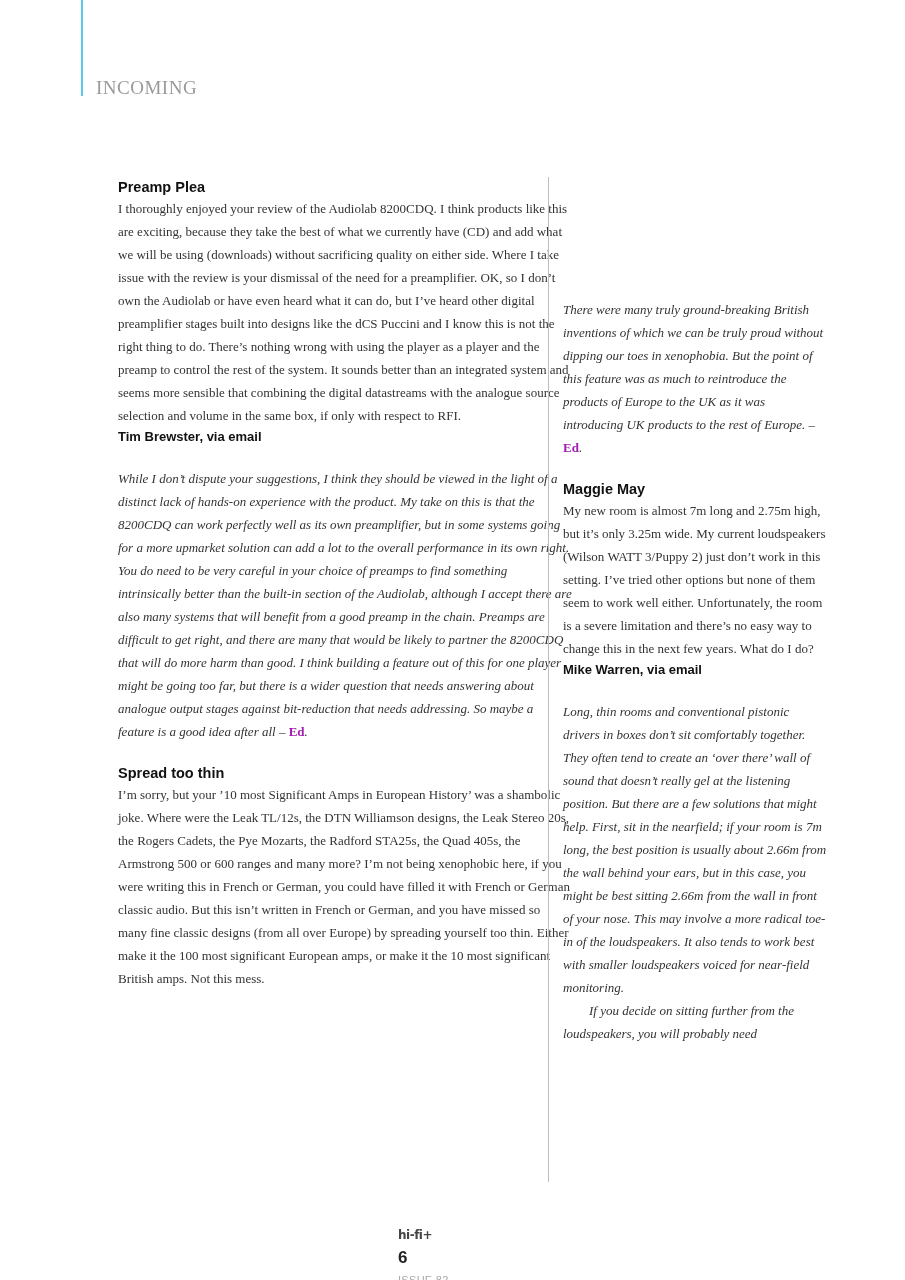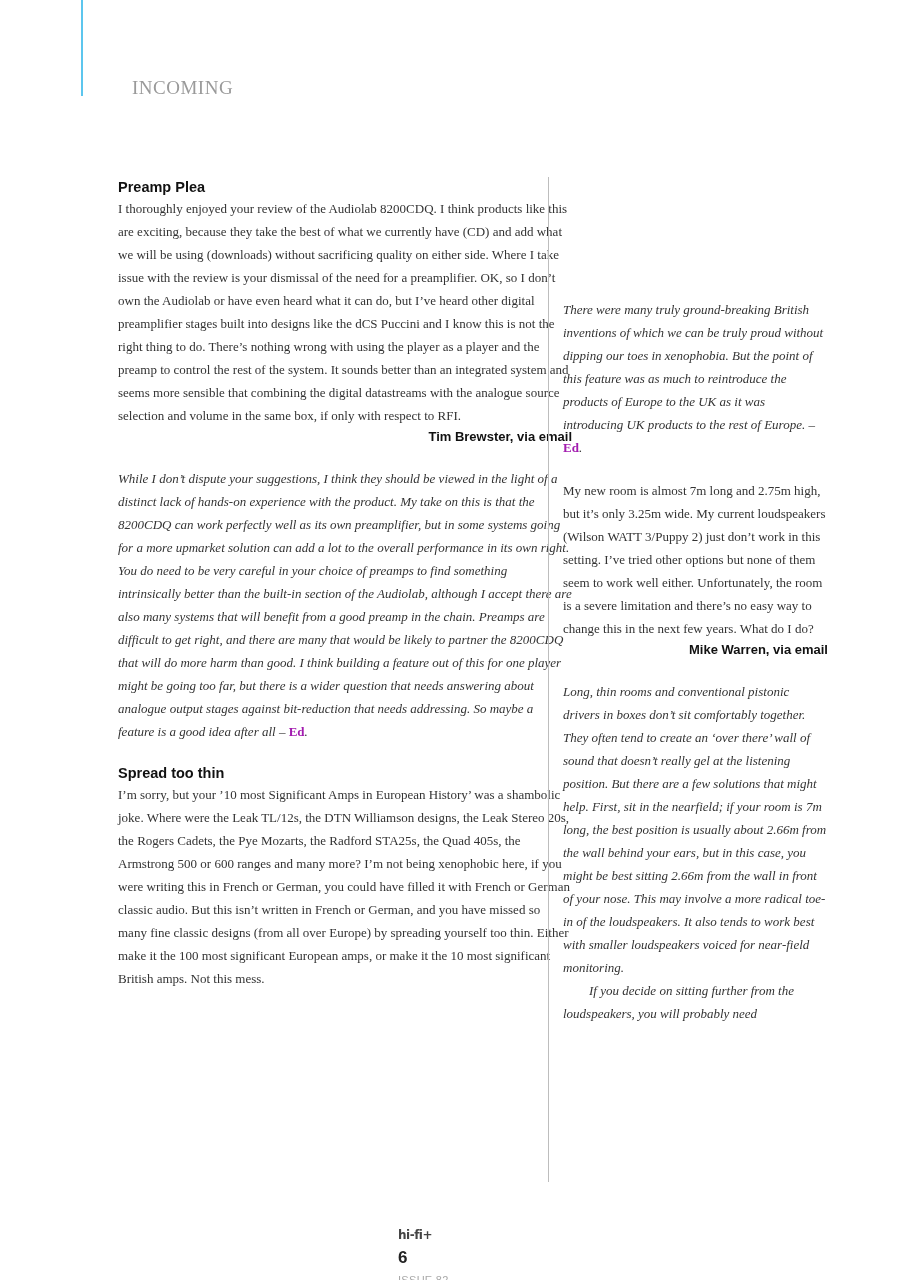--- a/index.html
+++ b/index.html
@@ -1,31 +1,31 @@
 <!DOCTYPE html>
 <html><head>
   <meta charset="utf-8">
   <style>
     html, body { margin: 0; padding: 0; background: #ffffff; }
     body { width: 905px; height: 1280px; position: relative; overflow: hidden;
            font-family: "Liberation Sans", sans-serif; color: #2b2b2b; }
 
     .edge-rule { position: absolute; left: 81px; top: 0; width: 2px; height: 96px; background: #5cc6ee; }
     .section-label { position: absolute; left: 96px; top: 77px; font-family: "Liberation Serif", serif;
-                     font-size: 19px; letter-spacing: 0.5px; color: #9a9a9a; margin-left: 36px; }
+                     font-size: 19px; letter-spacing: 0.5px; color: #9a9a9a; }
 
     .col-left { position: absolute; left: 82px; top: 177px; width: 454px; margin-left: 36px; }
     .col-right { position: absolute; left: 563px; top: 177px; width: 265px; }
     .col-divider { position: absolute; left: 548px; top: 177px; width: 1px; height: 1005px; background: #bdbdbd; }
 
     .heading { font-weight: bold; font-size: 14.5px; color: #111; line-height: 20px; margin: 0; }
     p { margin: 0; font-size: 13px; line-height: 23px; color: #333; font-family: Liberation Serif, serif; }
     p.indent { text-indent: 26px; }
     .italic { font-style: italic; }
-    .sig { text-align: right; font-weight: bold; font-size: 13px; line-height: 20px; color: #111; }
+    .sig { font-weight: bold; font-size: 13px; line-height: 20px; color: #111; }
     .ed { font-weight: bold; font-style: normal; color: #a21caf; }
     .gap { height: 20px; }
 
     .pullquote { font-family: "Liberation Serif", serif; font-style: italic; color: #1aa8e0;
                  font-size: 24.5px; line-height: 27.3px; margin: 9px 0 0 0; }
     .pq-spacer { height: 121px; }
 
     .footer { position: absolute; top: 1228px; left: 398px; display: flex; gap: 6px; flex-direction: column; }
     .footer .logo { font-family: "DejaVu Sans", sans-serif; font-weight: bold; font-size: 12px; color: #444;
                     letter-spacing: -0.5px; }
@@ -48,20 +48,21 @@
   <h2 class="heading">Spread too thin</h2>
   <p>I’m sorry, but your ’10 most Significant Amps in European History’ was a shambolic joke. Where were the Leak TL/12s, the DTN Williamson designs, the Leak Stereo 20s, the Rogers Cadets, the Pye Mozarts, the Radford STA25s, the Quad 405s, the Armstrong 500 or 600 ranges and many more? I’m not being xenophobic here, if you were writing this in French or German, you could have filled it with French or German classic audio. But this isn’t written in French or German, and you have missed so many fine classic designs (from all over Europe) by spreading yourself too thin. Either make it the 100 most significant European amps, or make it the 10 most significant British amps. Not this mess.</p>
 </div>
 
 <div class="col-divider"></div>
 
 <div class="col-right">
   <div class="pq-spacer"></div>
   <p class="italic"><span>There were many truly ground-breaking British inventions of which we can be truly proud without dipping our toes in xenophobia. But the point of this feature was as much to reintroduce the products of Europe to the UK as it was introducing UK products to the rest of Europe.  – </span><span class="ed">Ed</span><span>.</span></p>
   <div class="gap"></div>
+  <h2 class="heading">Maggie May</h2>
   <p>My new room is almost 7m long and 2.75m high, but it’s only 3.25m wide. My current loudspeakers (Wilson WATT 3/Puppy 2) just don’t work in this setting. I’ve tried other options but none of them seem to work well either. Unfortunately, the room is a severe limitation and there’s no easy way to change this in the next few years. What do I do?</p>
   <div class="sig">Mike Warren, via email</div>
   <div class="gap"></div>
   <p class="italic">Long, thin rooms and conventional pistonic drivers in boxes don’t sit comfortably together. They often tend to create an ‘over there’ wall of sound that doesn’t really gel at the listening position. But there are a few solutions that might help. First, sit in the nearfield; if your room is 7m long, the best position is usually about 2.66m from the wall behind your ears, but in this case, you might be best sitting 2.66m from the wall in front of your nose. This may involve a more radical toe-in of the loudspeakers. It also tends to work best with smaller loudspeakers voiced for near-field monitoring.</p>
   <p class="italic indent">If you decide on sitting further from the loudspeakers, you will probably need</p>
 </div>
 
 <div class="footer">
   <span class="logo">hi-fi+</span>
   <span class="pageno">6</span>

